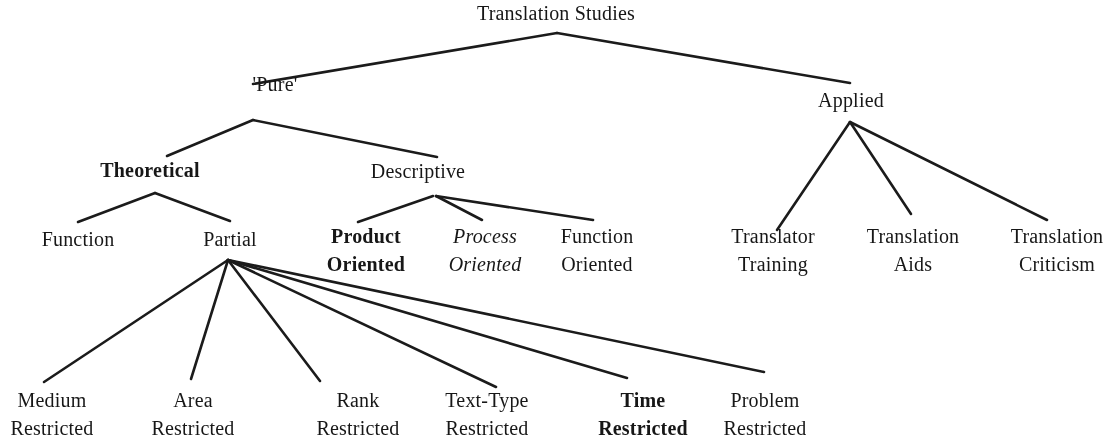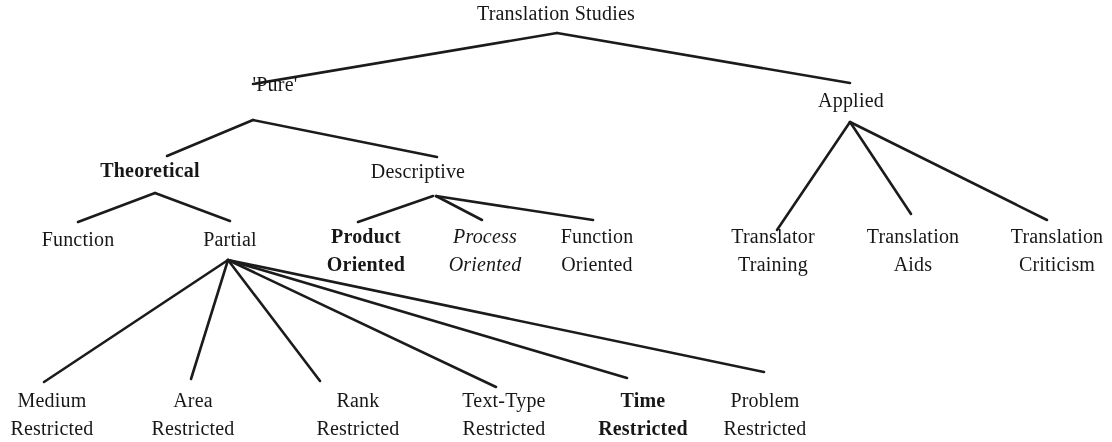--- a/index.html
+++ b/index.html
@@ -82,20 +82,20 @@
   <div class="node" style="left:913px; top:222px;">Translation
 Aids</div>
   <div class="node" style="left:1057px;top:222px;">Translation
 Criticism</div>
   <div class="node" style="left:52px;  top:386px;text-align:center;">Medium
 Restricted</div>
   <div class="node" style="left:193px; top:386px;">Area
 Restricted</div>
   <div class="node" style="left:330px; top:386px;margin-left:28px;">Rank
 Restricted</div>
-  <div class="node" style="left:504px; top:386px;text-align:center;">Text-Type
+  <div class="node" style="left:487px; top:386px;text-align:center;">Text-Type
 Restricted</div>
   <div class="node" style="left:643px; top:386px;font-weight:bold;">Time
 Restricted</div>
   <div class="node" style="left:765px; top:386px;">Problem
 Restricted</div>
 
 </div>
 
 </body></html>

